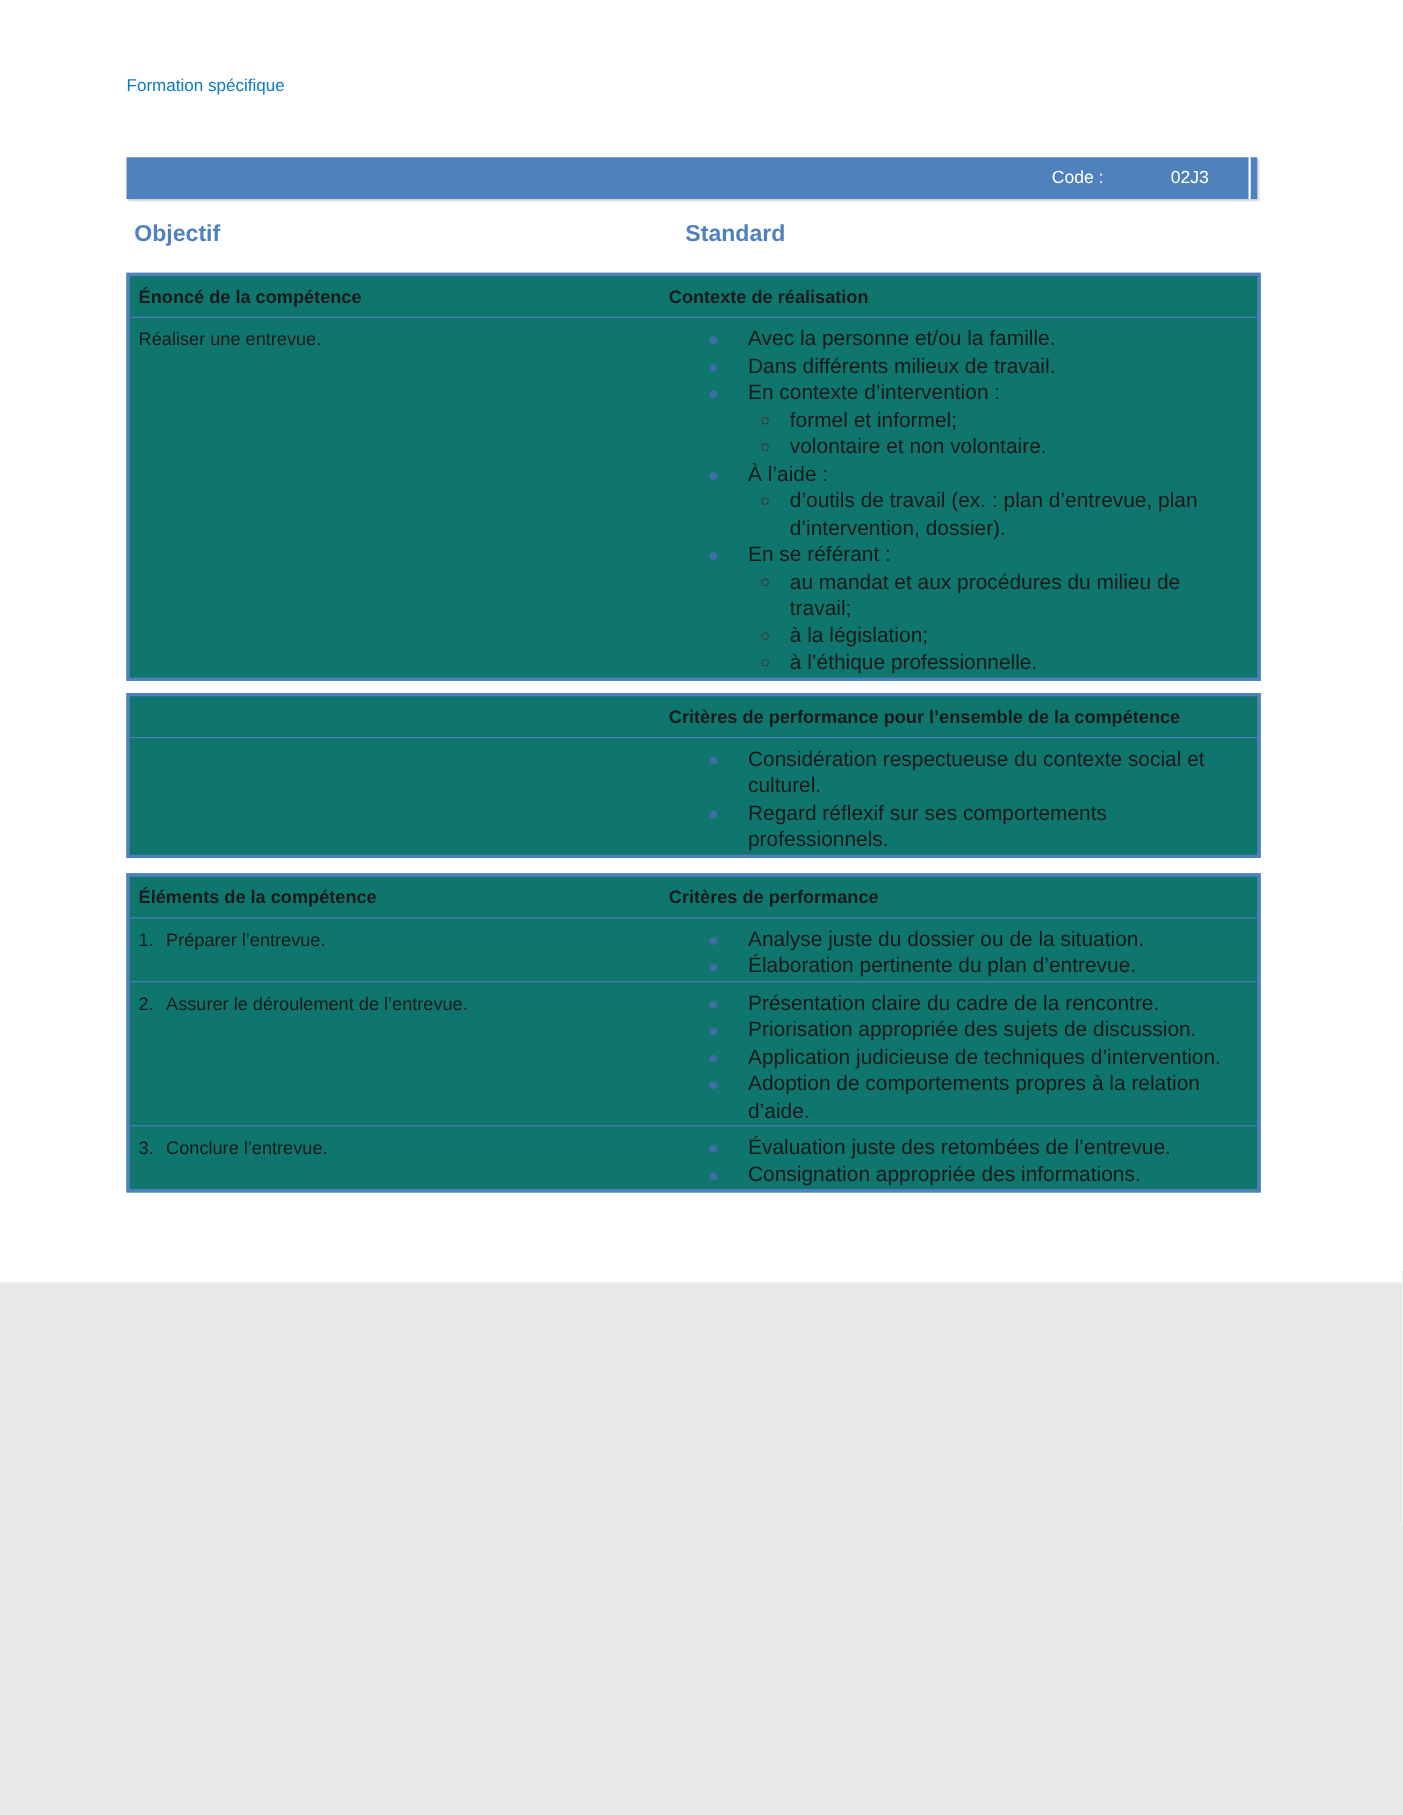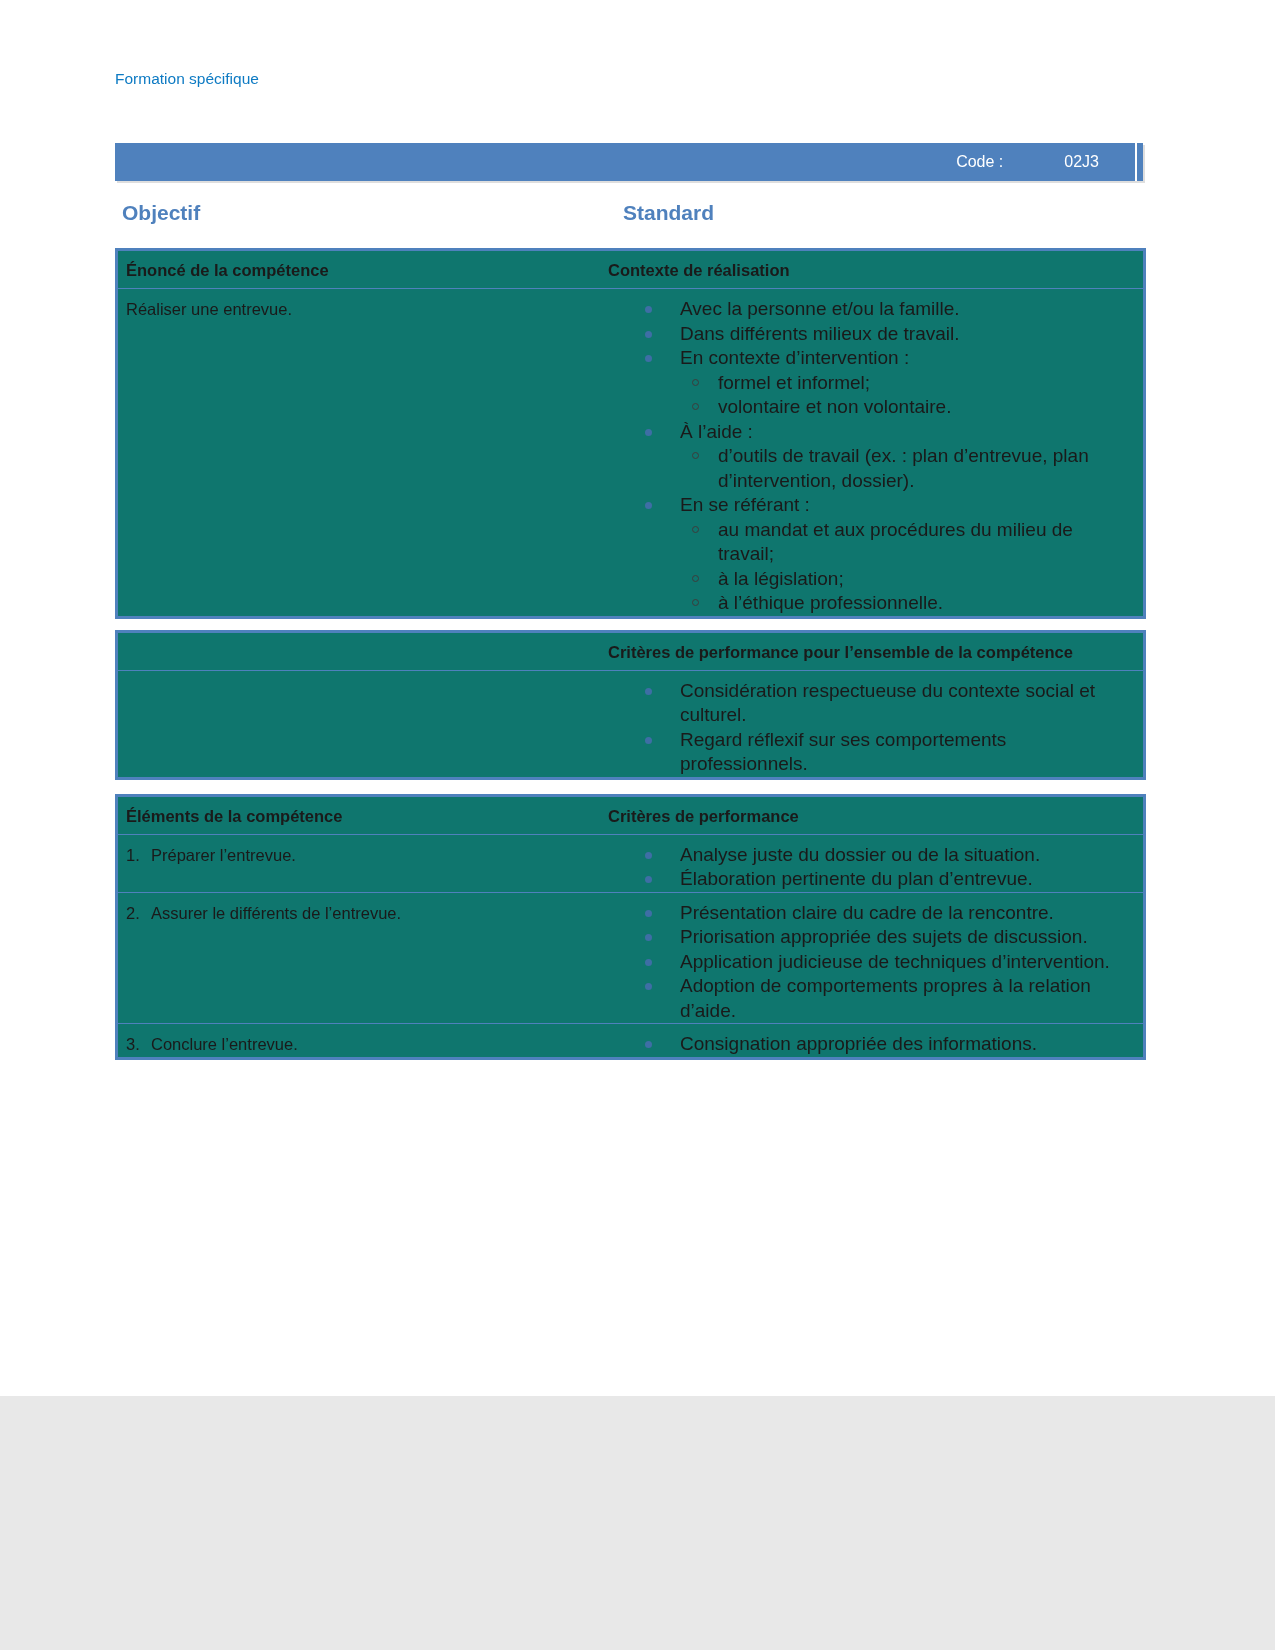--- a/index.html
+++ b/index.html
@@ -1,18 +1,18 @@
 <!DOCTYPE html>
 <html><head>
 <meta charset="utf-8">
 <style>
   html,body{margin:0;padding:0;background:#e8e8e8;}
   .page{
     position:relative;
-    width:1275px;height:1396px;
+    width:1275px;height:1166px;
     background:#ffffff;
     font-family:"Liberation Sans","DejaVu Sans",sans-serif;
     color:#1a1a1a;
     margin:0 auto;
     overflow:hidden;
   }
   .running-head{
     position:absolute;left:115px;top:70px;
     font-size:15.5px;color:#0d7ac3;
   }
@@ -158,40 +158,41 @@
       <div class="cell body-cell rowline">
         <ul class="blist">
           <li class="b1">Analyse juste du dossier ou de la situation.</li>
           <li class="b1">Élaboration pertinente du plan d’entrevue.</li>
         </ul>
       </div>
 
       <div class="cell body-cell rowline">
         <div class="numrow">
           <span class="num">2.</span>
-          <span class="txt">Assurer le différents de l’entrevue.</span>
+          <span class="txt">Assurer le déroulement de l’entrevue.</span>
         </div>
       </div>
       <div class="cell body-cell rowline">
         <ul class="blist">
           <li class="b1">Présentation claire du cadre de la rencontre.</li>
           <li class="b1">Priorisation appropriée des sujets de discussion.</li>
           <li class="b1">Application judicieuse de techniques d’intervention.</li>
           <li class="b1">Adoption de comportements propres à la relation d’aide.</li>
         </ul>
       </div>
 
       <div class="cell body-cell">
         <div class="numrow">
           <span class="num">3.</span>
           <span class="txt">Conclure l’entrevue.</span>
         </div>
       </div>
       <div class="cell body-cell">
         <ul class="blist">
+          <li class="b1">Évaluation juste des retombées de l’entrevue.</li>
           <li class="b1">Consignation appropriée des informations.</li>
         </ul>
       </div>
     </div>
 
   </div>
 
   <div class="footer">
     <span class="ftxt">Ministère de l'Enseignement supérieur</span>
     <span class="fpage">23</span>

